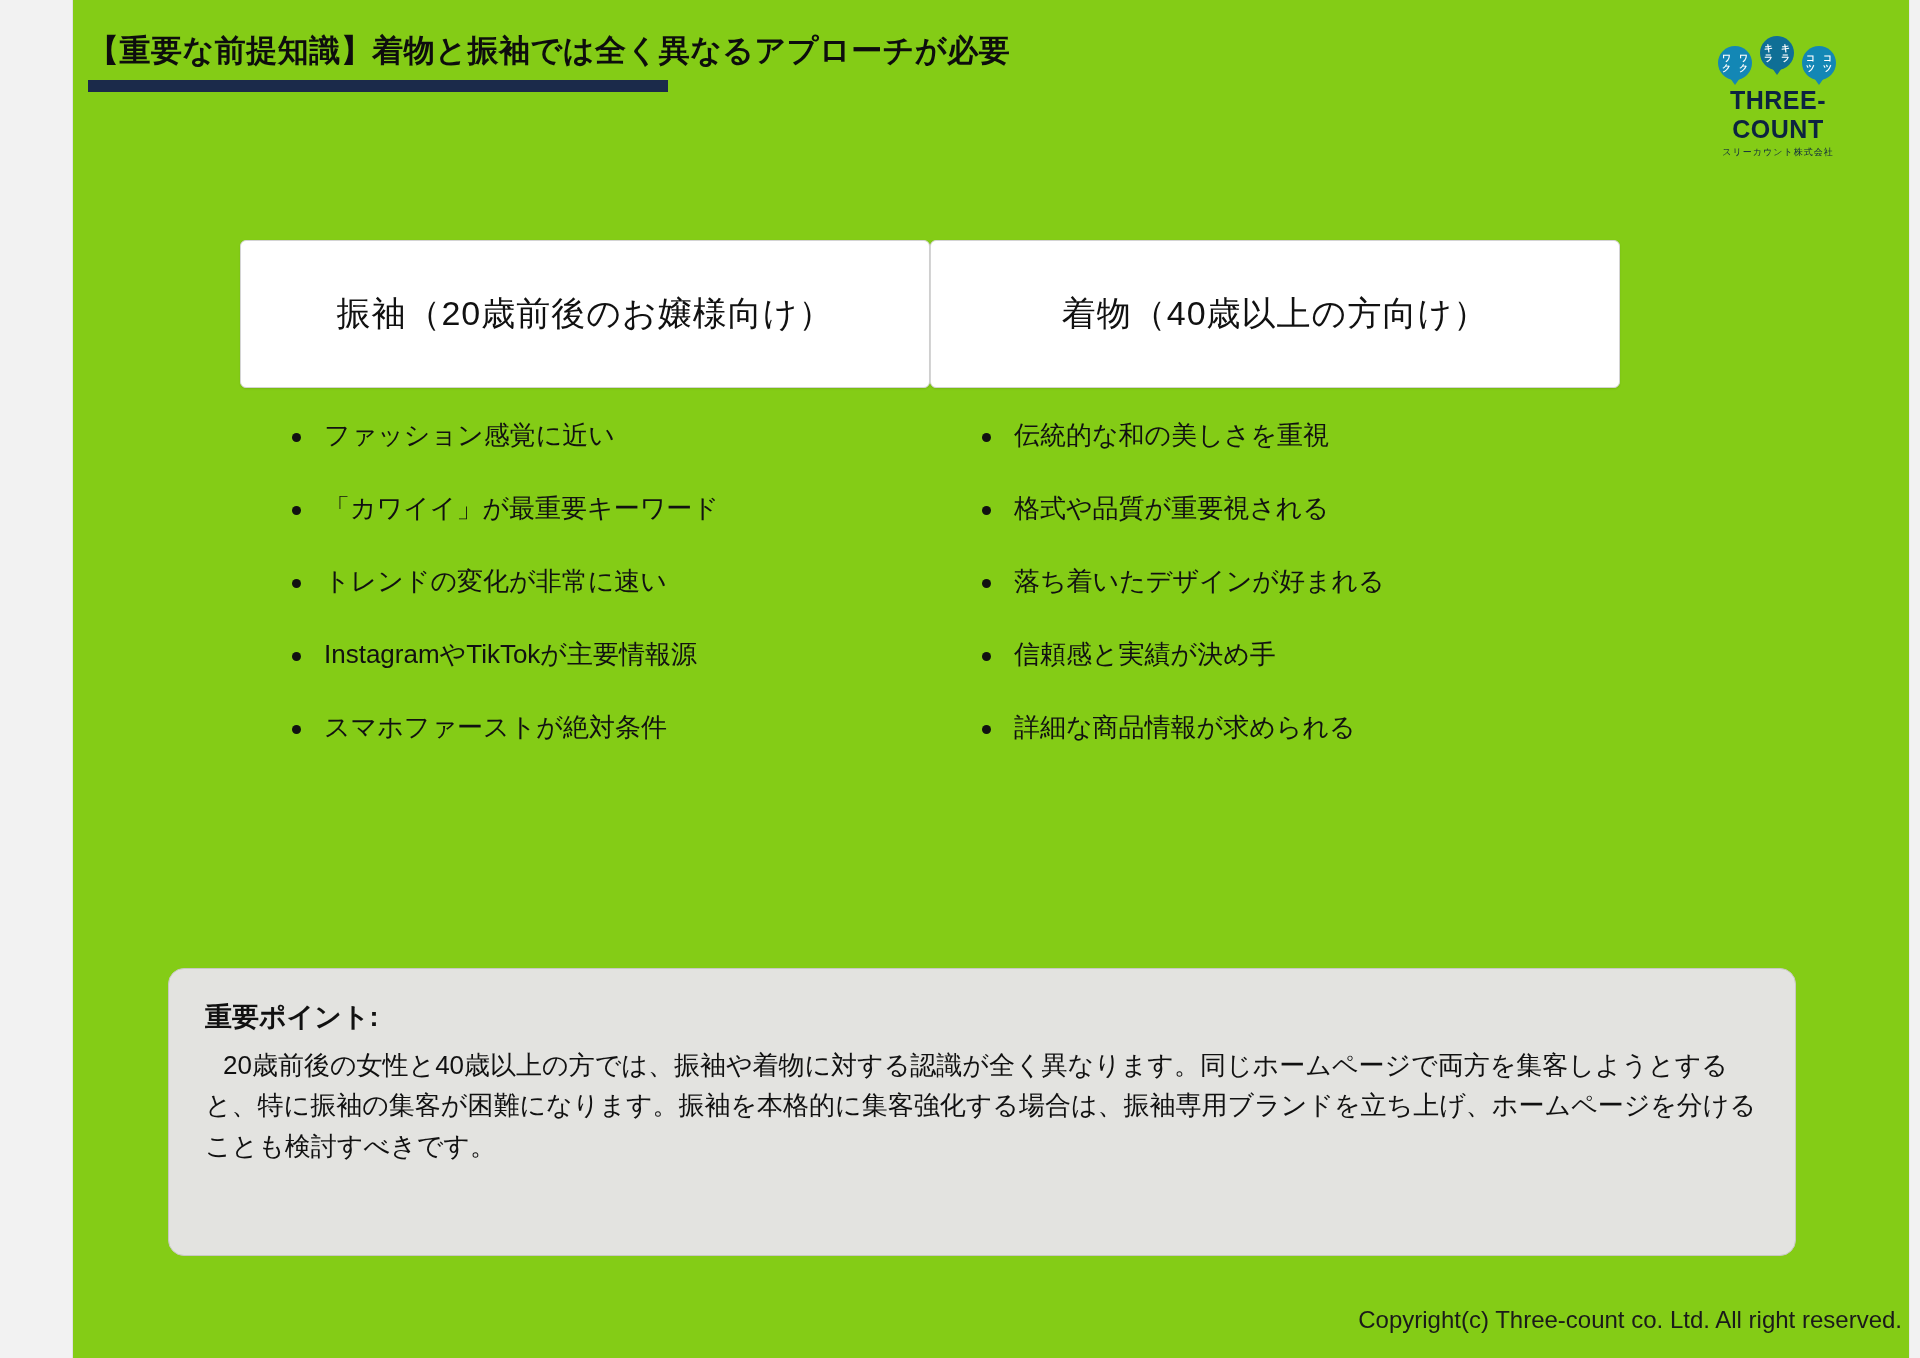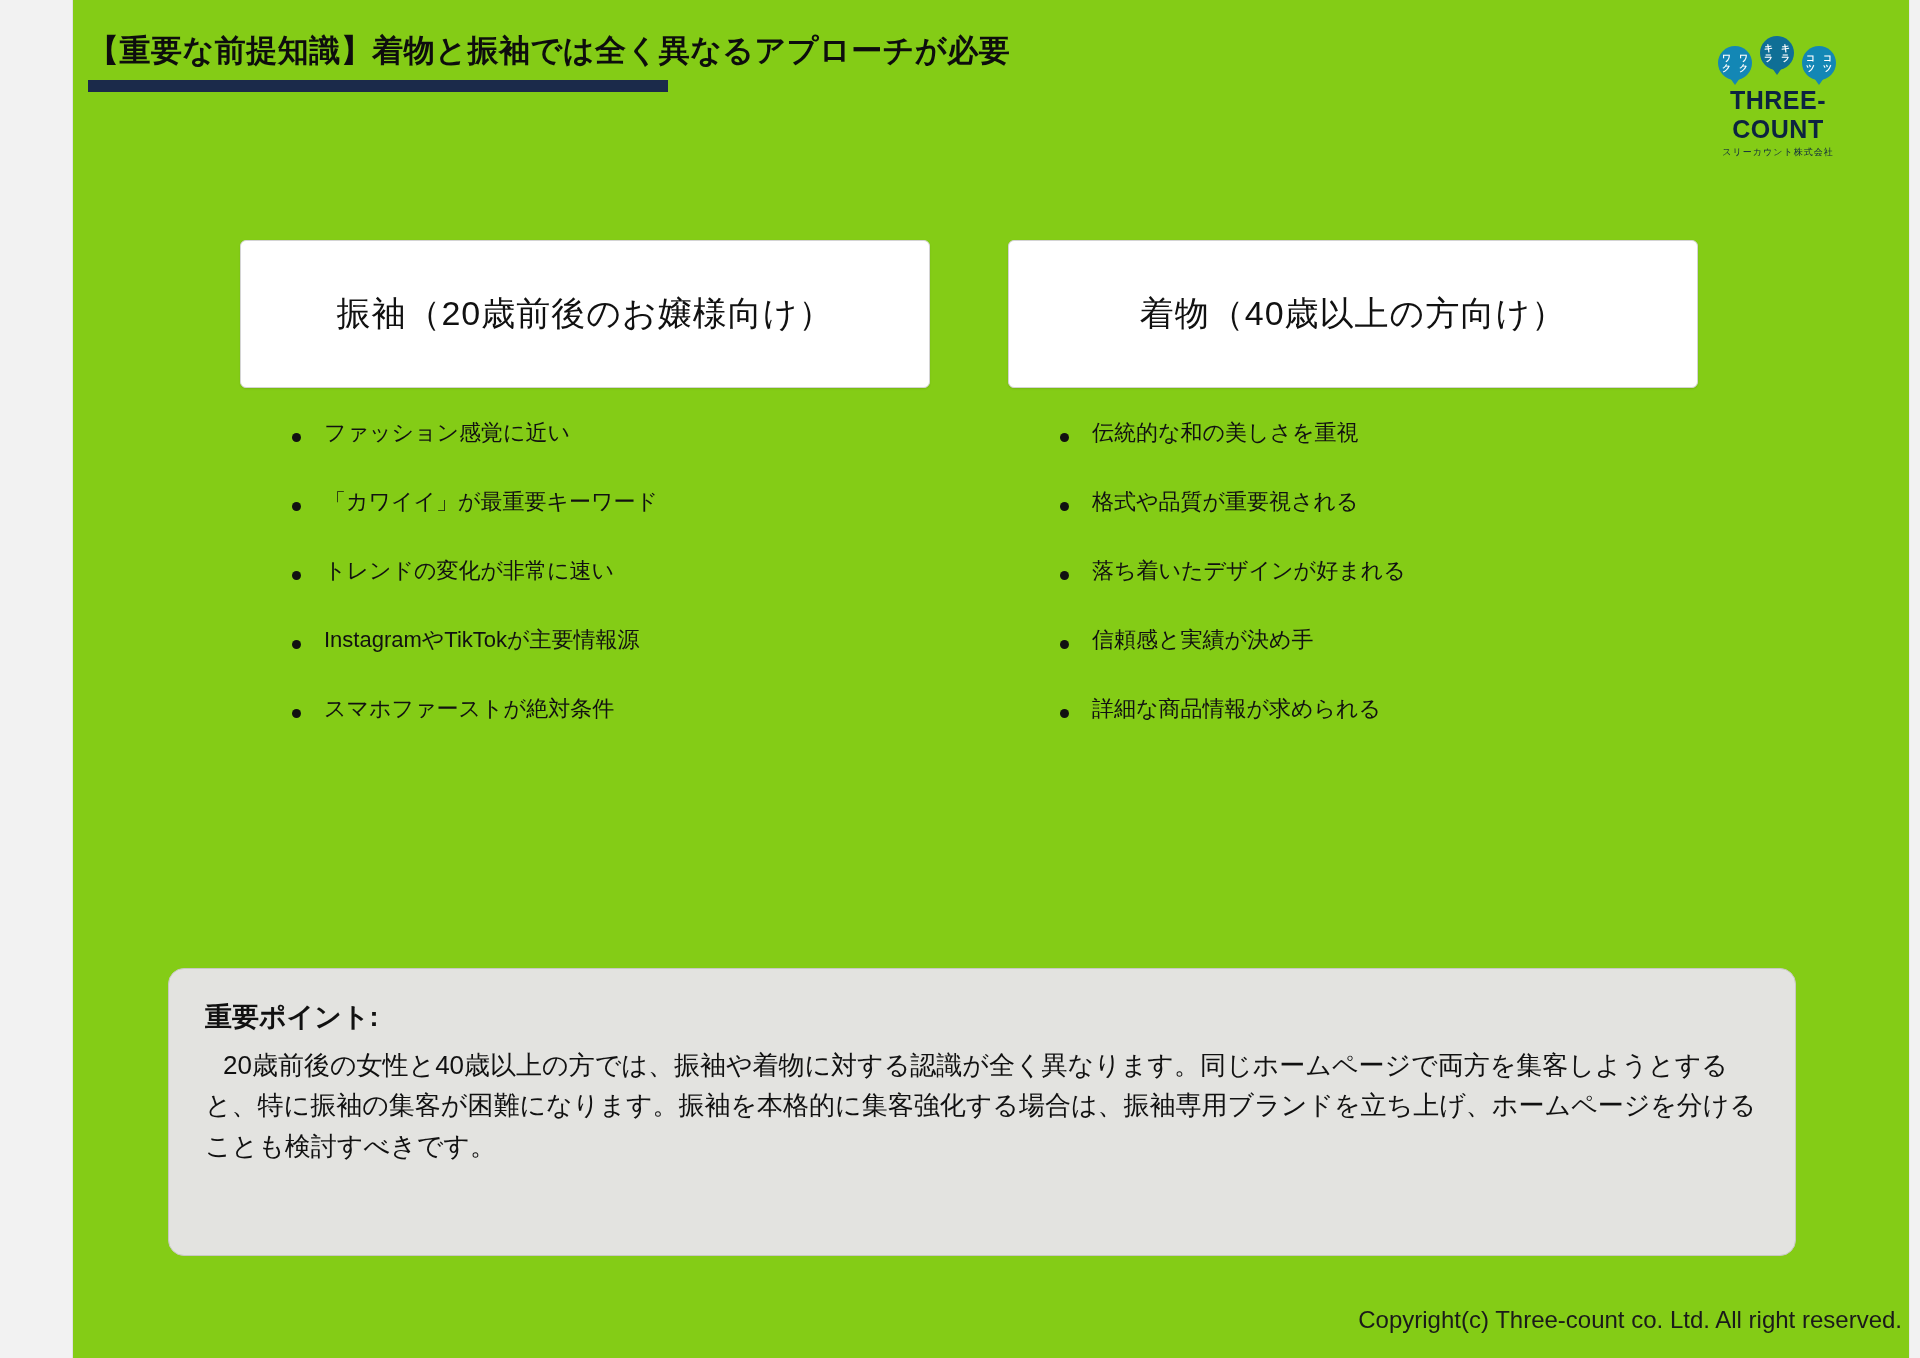--- a/index.html
+++ b/index.html
@@ -118,21 +118,20 @@
     margin-top: 2px;
   }
 
   
   .columns {
     position: absolute;
     left: 240px;
     top: 240px;
     width: 1460px;
     display: flex;
-    gap: 78px;
   }
   .column { width: 690px; }
   .col-header {
     height: 148px;
     border: 1px solid #d4d4d4;
     border-radius: 6px;
     box-shadow: 0 1px 2px rgba(0,0,0,0.10);
     display: flex;
     align-items: center;
     justify-content: center;
@@ -144,21 +143,21 @@
     color: #111111;
     letter-spacing: 1px;
   }
   ul.bullets {
     list-style: none;
     margin: 34px 0 0 0;
     padding: 0 0 0 46px;
   }
   ul.bullets li {
     position: relative;
-    font-size: 22px;
+    font-size: 26px;
     line-height: 1;
     color: #111111;
     margin-bottom: 47px;
     padding-left: 38px;
   }
   ul.bullets li::before {
     content: "";
     position: absolute;
     left: 6px;
     top: 11px;

